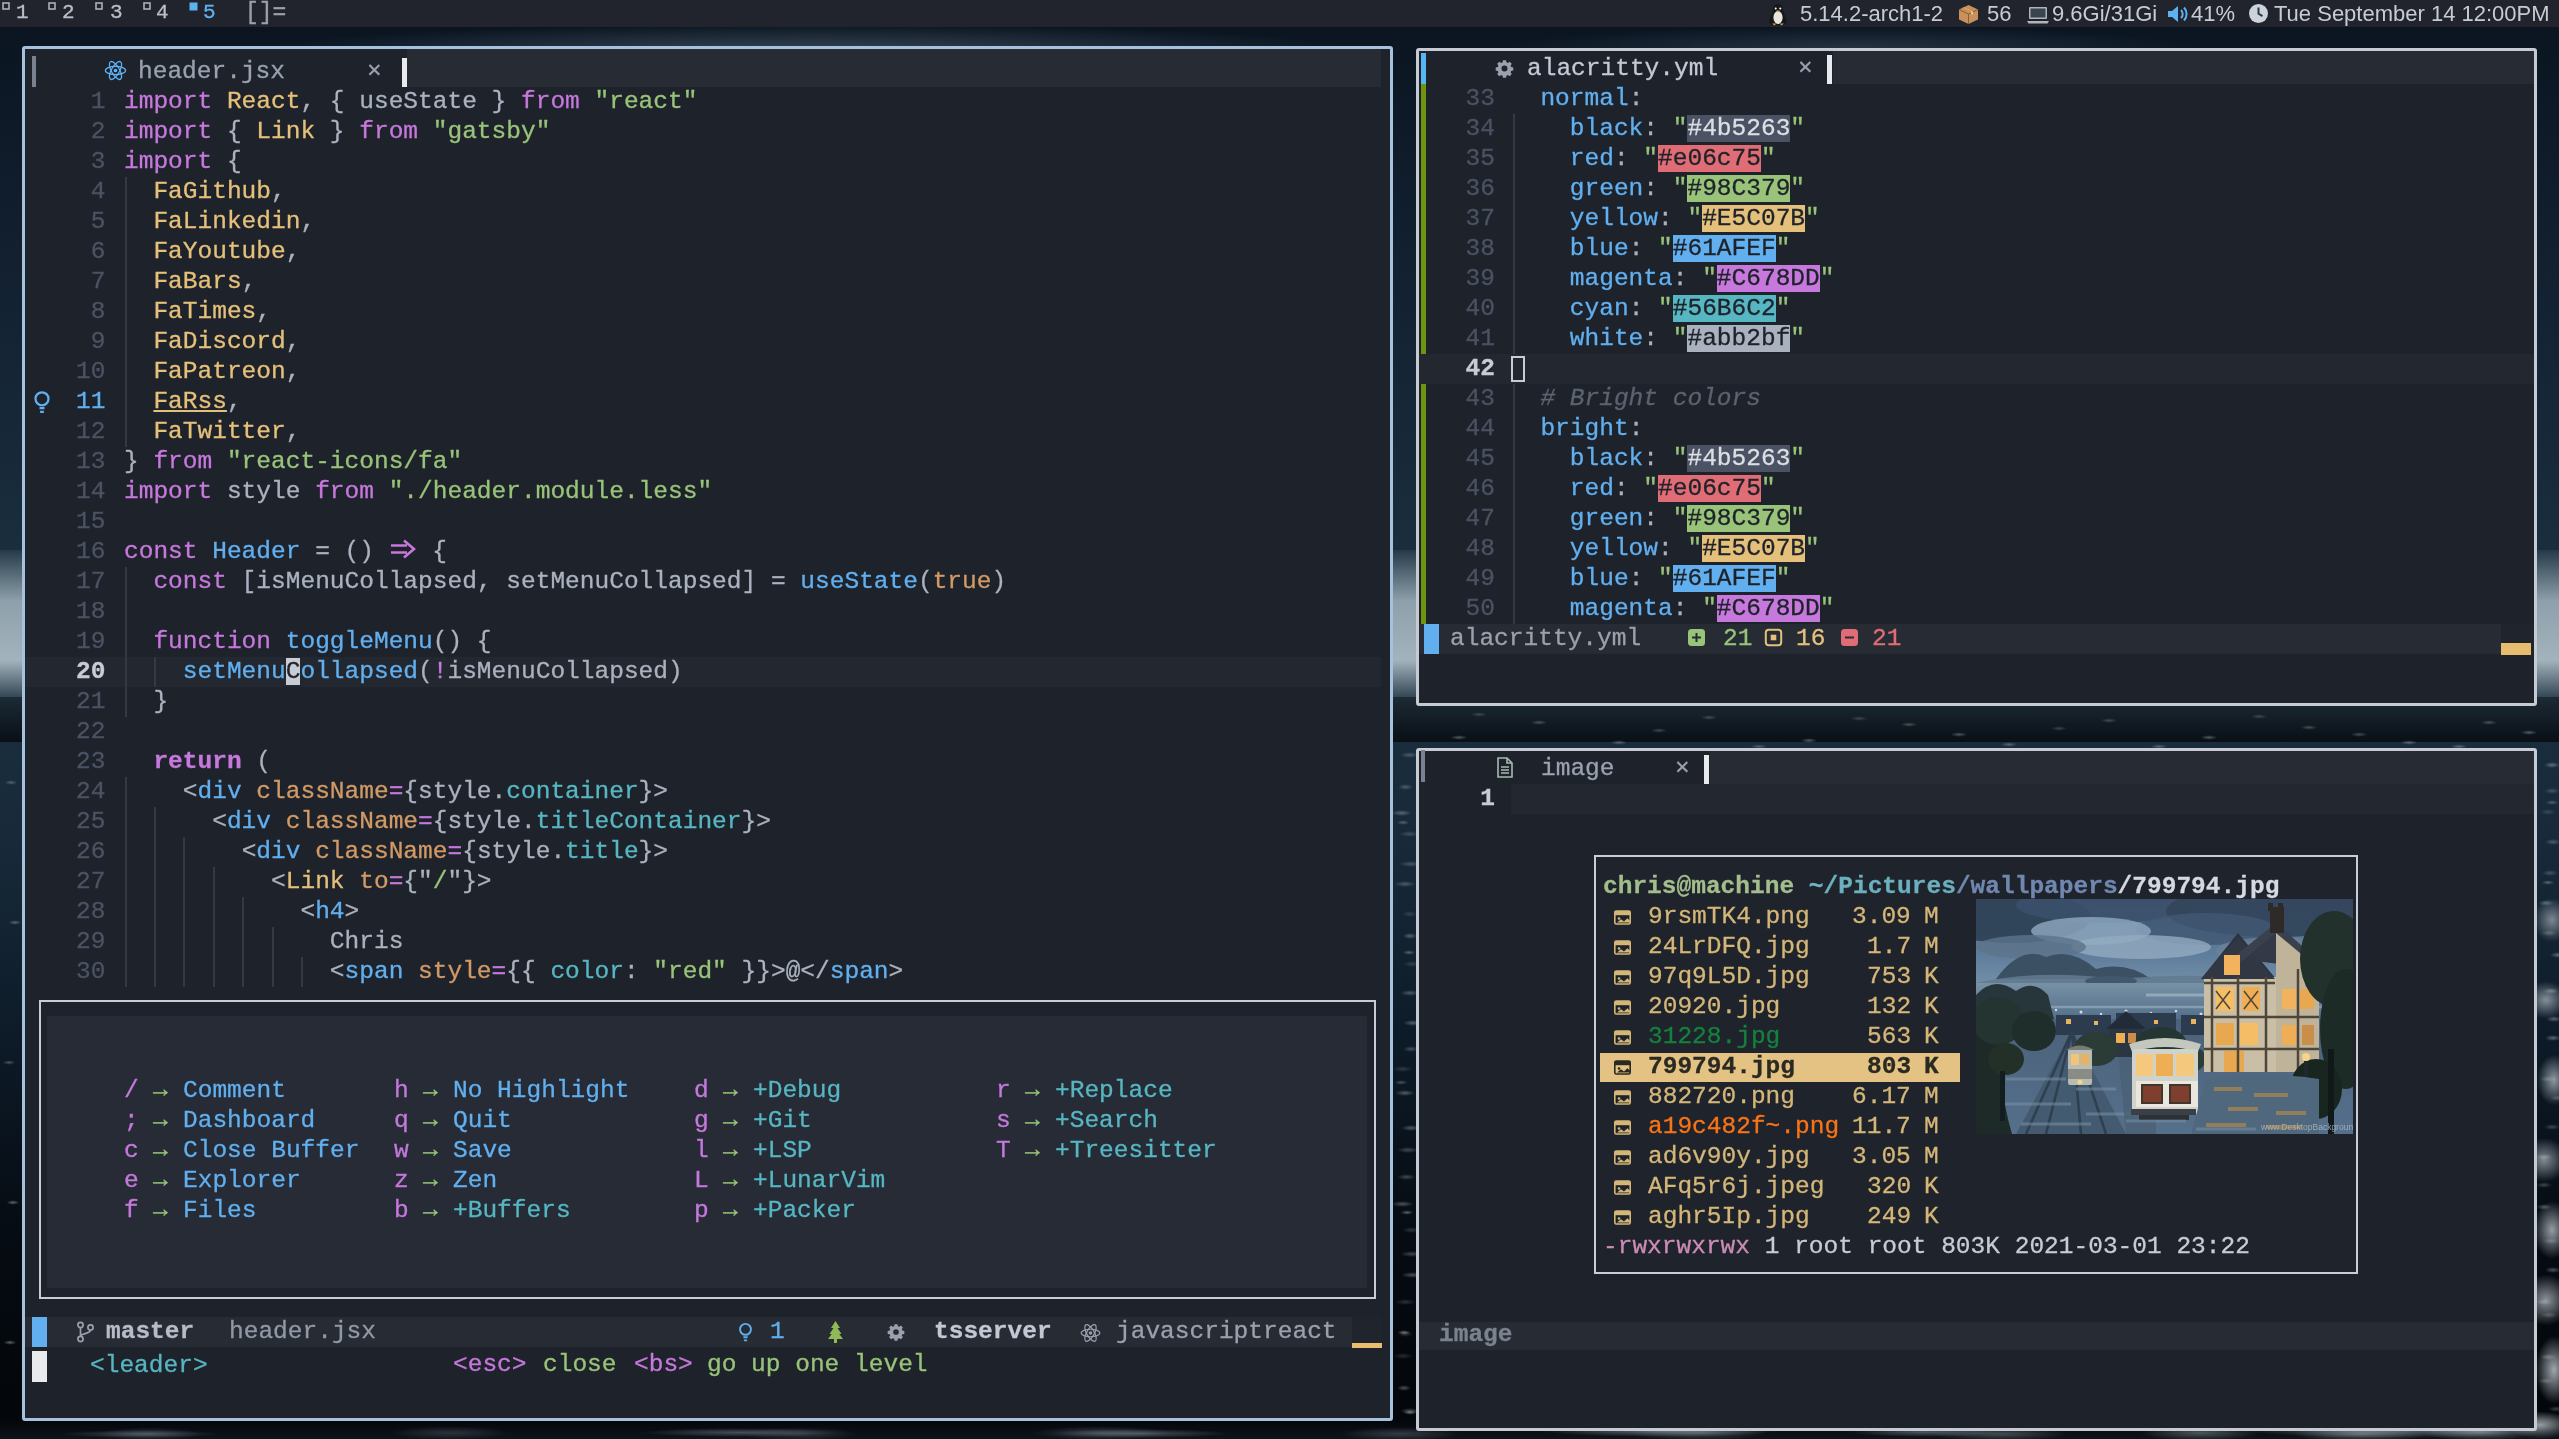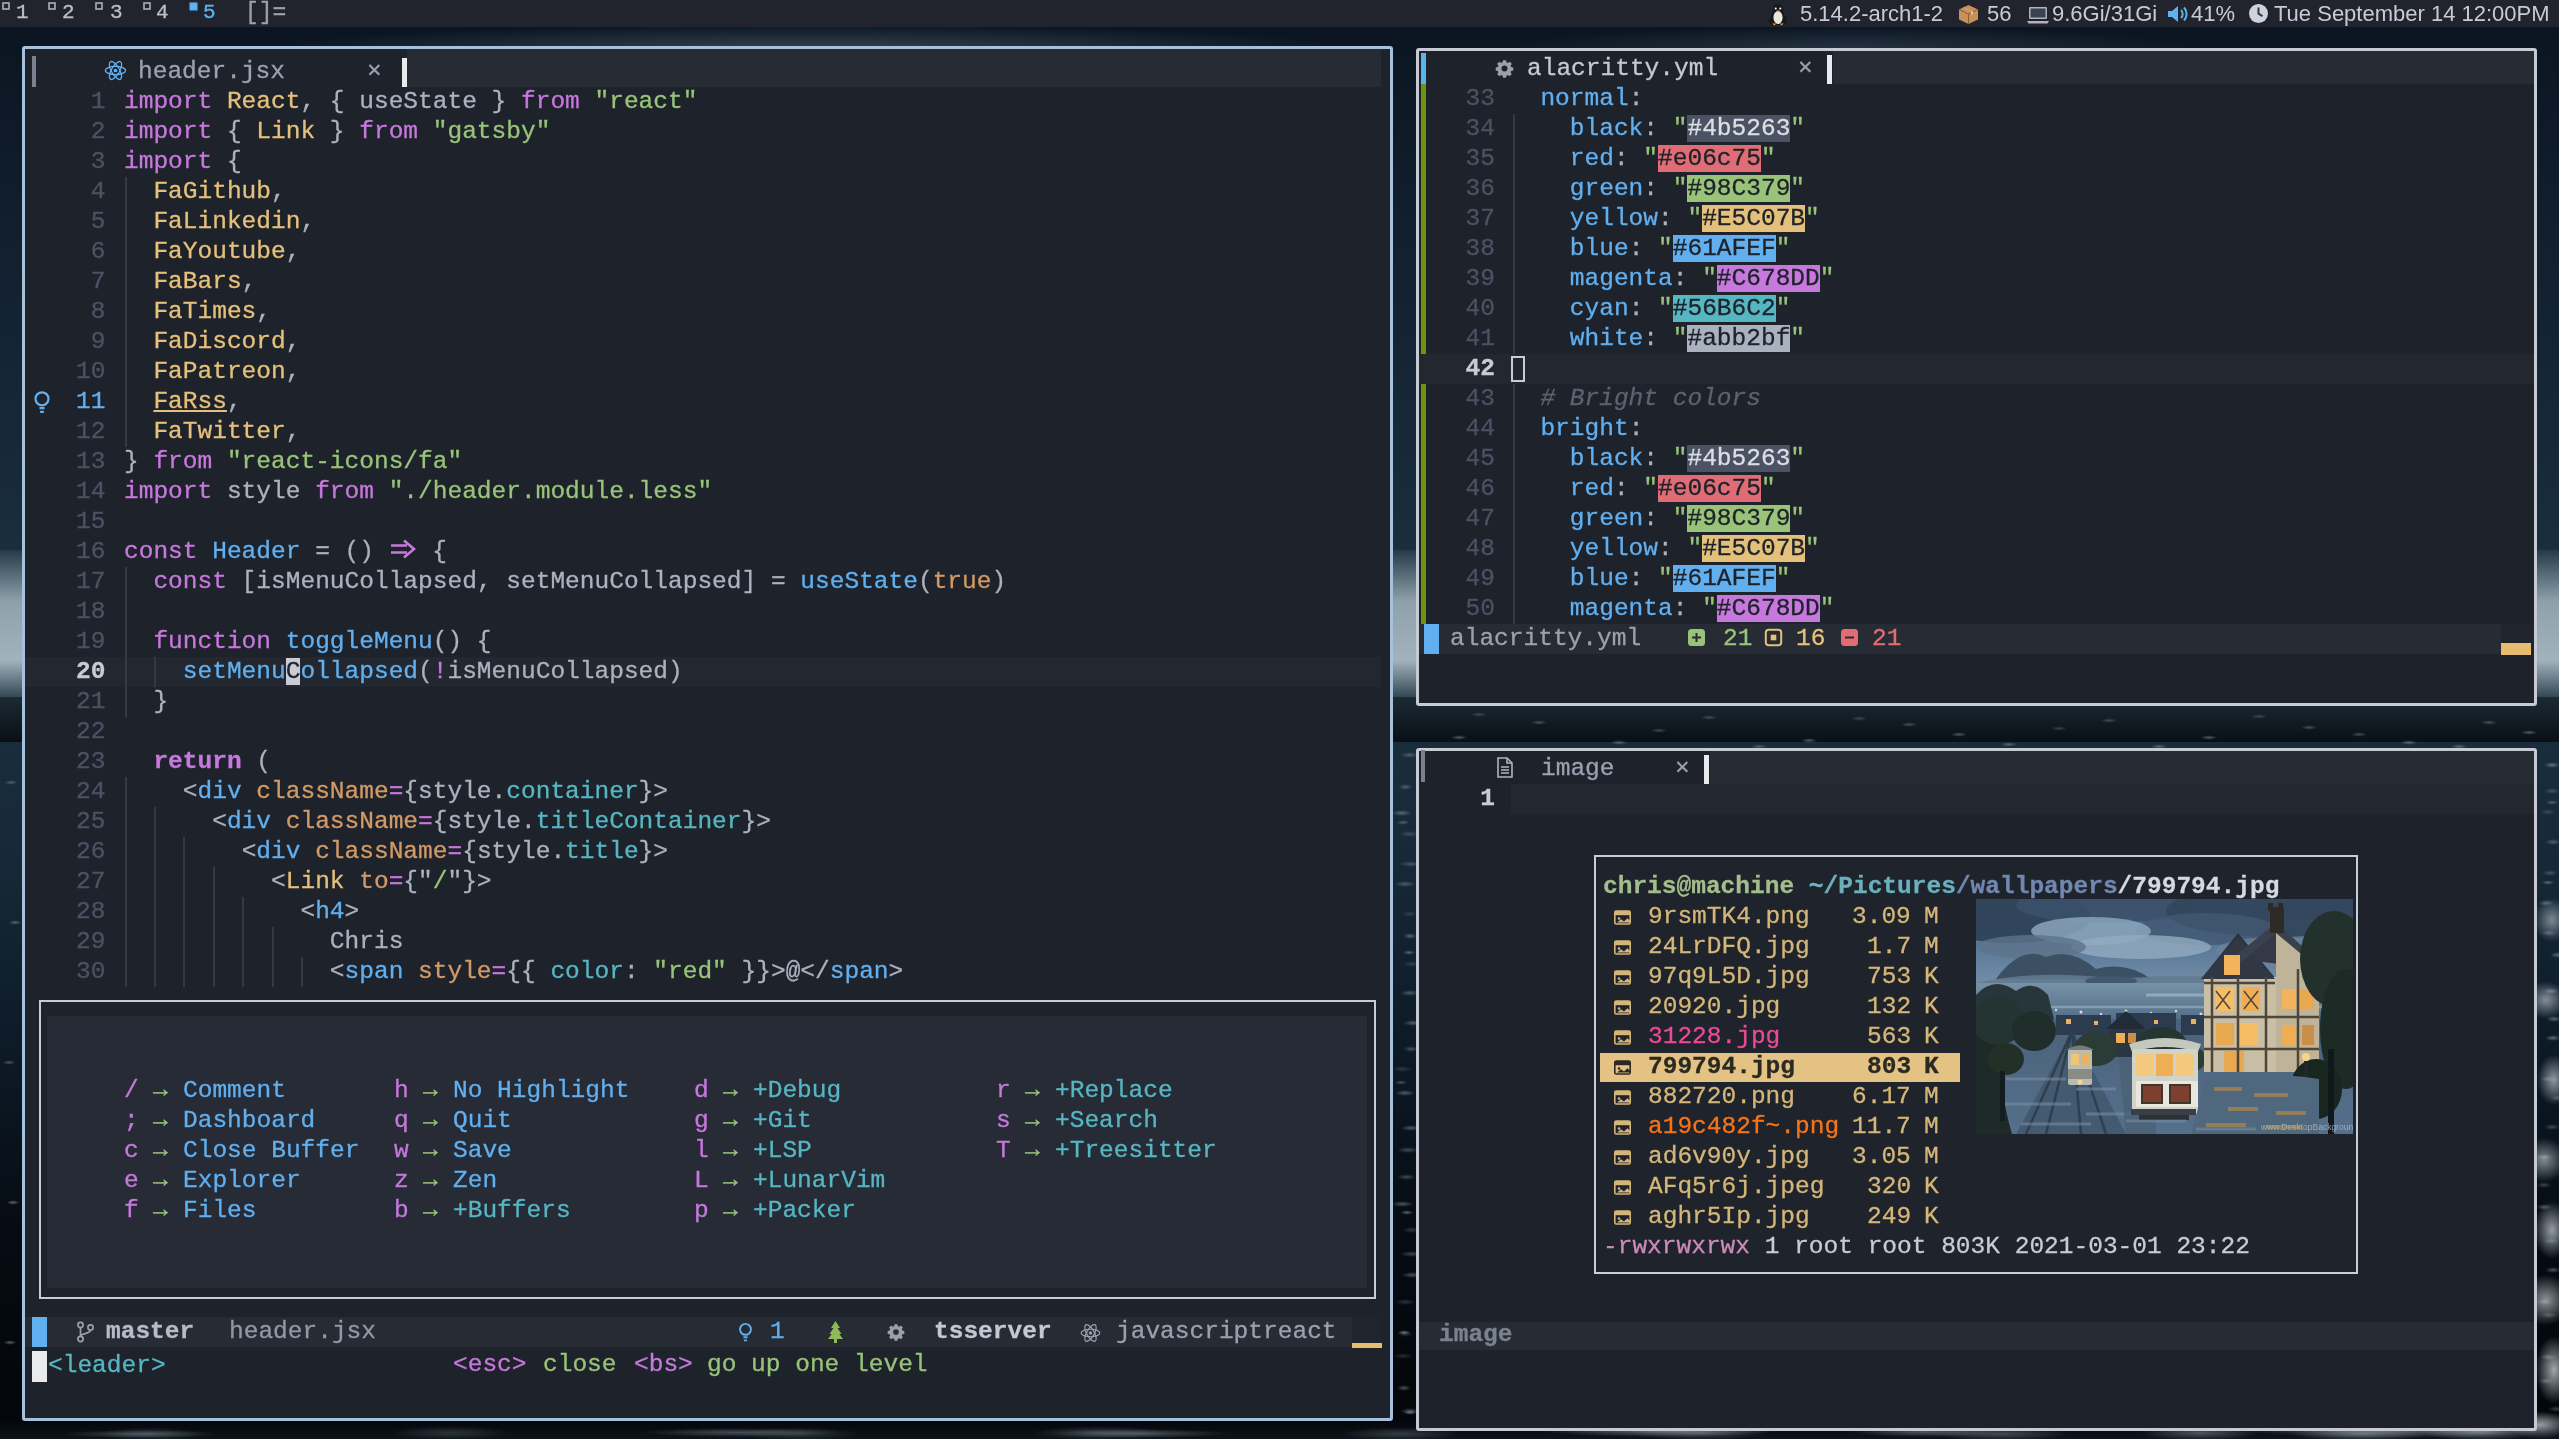--- a/index.html
+++ b/index.html
@@ -302,21 +302,21 @@
     <g fill="none" stroke="#9aa1ad" stroke-width="1.6">
       <ellipse cx="14" cy="13" rx="12.5" ry="5"></ellipse>
       <ellipse cx="14" cy="13" rx="12.5" ry="5" transform="rotate(60 14 13)"></ellipse>
       <ellipse cx="14" cy="13" rx="12.5" ry="5" transform="rotate(120 14 13)"></ellipse>
     </g>
     <circle cx="14" cy="13" r="2.3" fill="#9aa1ad"></circle>
   </svg>
 <div class="t" style="left:1116px;top:1317px;"><span style="color:#9aa1ad;">javascriptreact</span></div>
 <div style="position:absolute;left:1352px;top:1343px;width:30px;height:5px;background:#e8bc6e;"></div>
 <div style="position:absolute;left:32px;top:1351px;width:15px;height:31px;background:#e8eaee;"></div>
-<div class="t" style="left:48px;top:1351px;"><span style="color:#56b6c2;">&lt;leader&gt;</span></div>
+<div class="t" style="left:48px;top:1351px;"><span style="color:#56b6c2;padding-left:42px;">&lt;leader&gt;</span></div>
 <div class="t" style="left:453px;top:1350px;"><span style="color:#c678dd;">&lt;esc&gt;</span></div>
 <div class="t" style="left:543px;top:1350px;"><span style="color:#98c379;">close</span></div>
 <div class="t" style="left:634px;top:1350px;"><span style="color:#c678dd;">&lt;bs&gt;</span></div>
 <div class="t" style="left:707px;top:1350px;"><span style="color:#98c379;">go up one level</span></div>
 <div style="position:absolute;left:1416px;top:48px;width:1121px;height:658px;border:3px solid #c6cad2;background:#1e222a;border-radius:3px;"></div>
 <div style="position:absolute;left:1419px;top:51px;width:1115px;height:33px;background:#262b34;"></div>
 <div style="position:absolute;left:1419px;top:51px;width:414px;height:33px;background:#1e222a;"></div>
 <div style="position:absolute;left:1421px;top:53px;width:5px;height:31px;background:#56b6f2;"></div>
 <div style="position:absolute;left:1421px;top:84px;width:5px;height:540px;background:#6f9410;"></div>
 <svg style="position:absolute;left:1495px;top:59px" width="19" height="19" viewBox="0 0 24 24">
@@ -414,21 +414,21 @@
 <div class="t" style="left:1867px;top:992px;"><span style="color:#d4b678;">132</span></div>
 <div class="t" style="left:1924px;top:992px;"><span style="color:#d4b678;">K</span></div>
 <div style="position:absolute;left:1614px;top:1022px;width:18px;height:30px;">
     <svg width="17" height="17" viewBox="0 0 17 17" style="position:absolute;left:0;top:7px">
       <rect x="0.8" y="2" width="15.4" height="13" rx="1.5" fill="none" stroke="#d4b678" stroke-width="1.6"></rect>
       <rect x="0.8" y="2" width="15.4" height="4.2" fill="#d4b678"></rect>
       <circle cx="5" cy="9.5" r="1.3" fill="#d4b678"></circle>
       <path d="M3 13.6 l4-3.4 3 2.4 3.4-3.4 2.6 2.6 v1.8 z" fill="#d4b678"></path>
     </svg>
   </div>
-<div class="t" style="left:1648px;top:1022px;"><span style="color:#ec4899;">31228.jpg</span></div>
+<div class="t" style="left:1648px;top:1022px;"><span style="color:#15803d;">31228.jpg</span></div>
 <div class="t" style="left:1867px;top:1022px;"><span style="color:#d4b678;">563</span></div>
 <div class="t" style="left:1924px;top:1022px;"><span style="color:#d4b678;">K</span></div>
 <div style="position:absolute;left:1600px;top:1053px;width:360px;height:29px;background:#e3c283;"></div>
 <div style="position:absolute;left:1614px;top:1052px;width:18px;height:30px;">
     <svg width="17" height="17" viewBox="0 0 17 17" style="position:absolute;left:0;top:7px">
       <rect x="0.8" y="2" width="15.4" height="13" rx="1.5" fill="none" stroke="#2a2a22" stroke-width="1.6"></rect>
       <rect x="0.8" y="2" width="15.4" height="4.2" fill="#2a2a22"></rect>
       <circle cx="5" cy="9.5" r="1.3" fill="#2a2a22"></circle>
       <path d="M3 13.6 l4-3.4 3 2.4 3.4-3.4 2.6 2.6 v1.8 z" fill="#2a2a22"></path>
     </svg>

